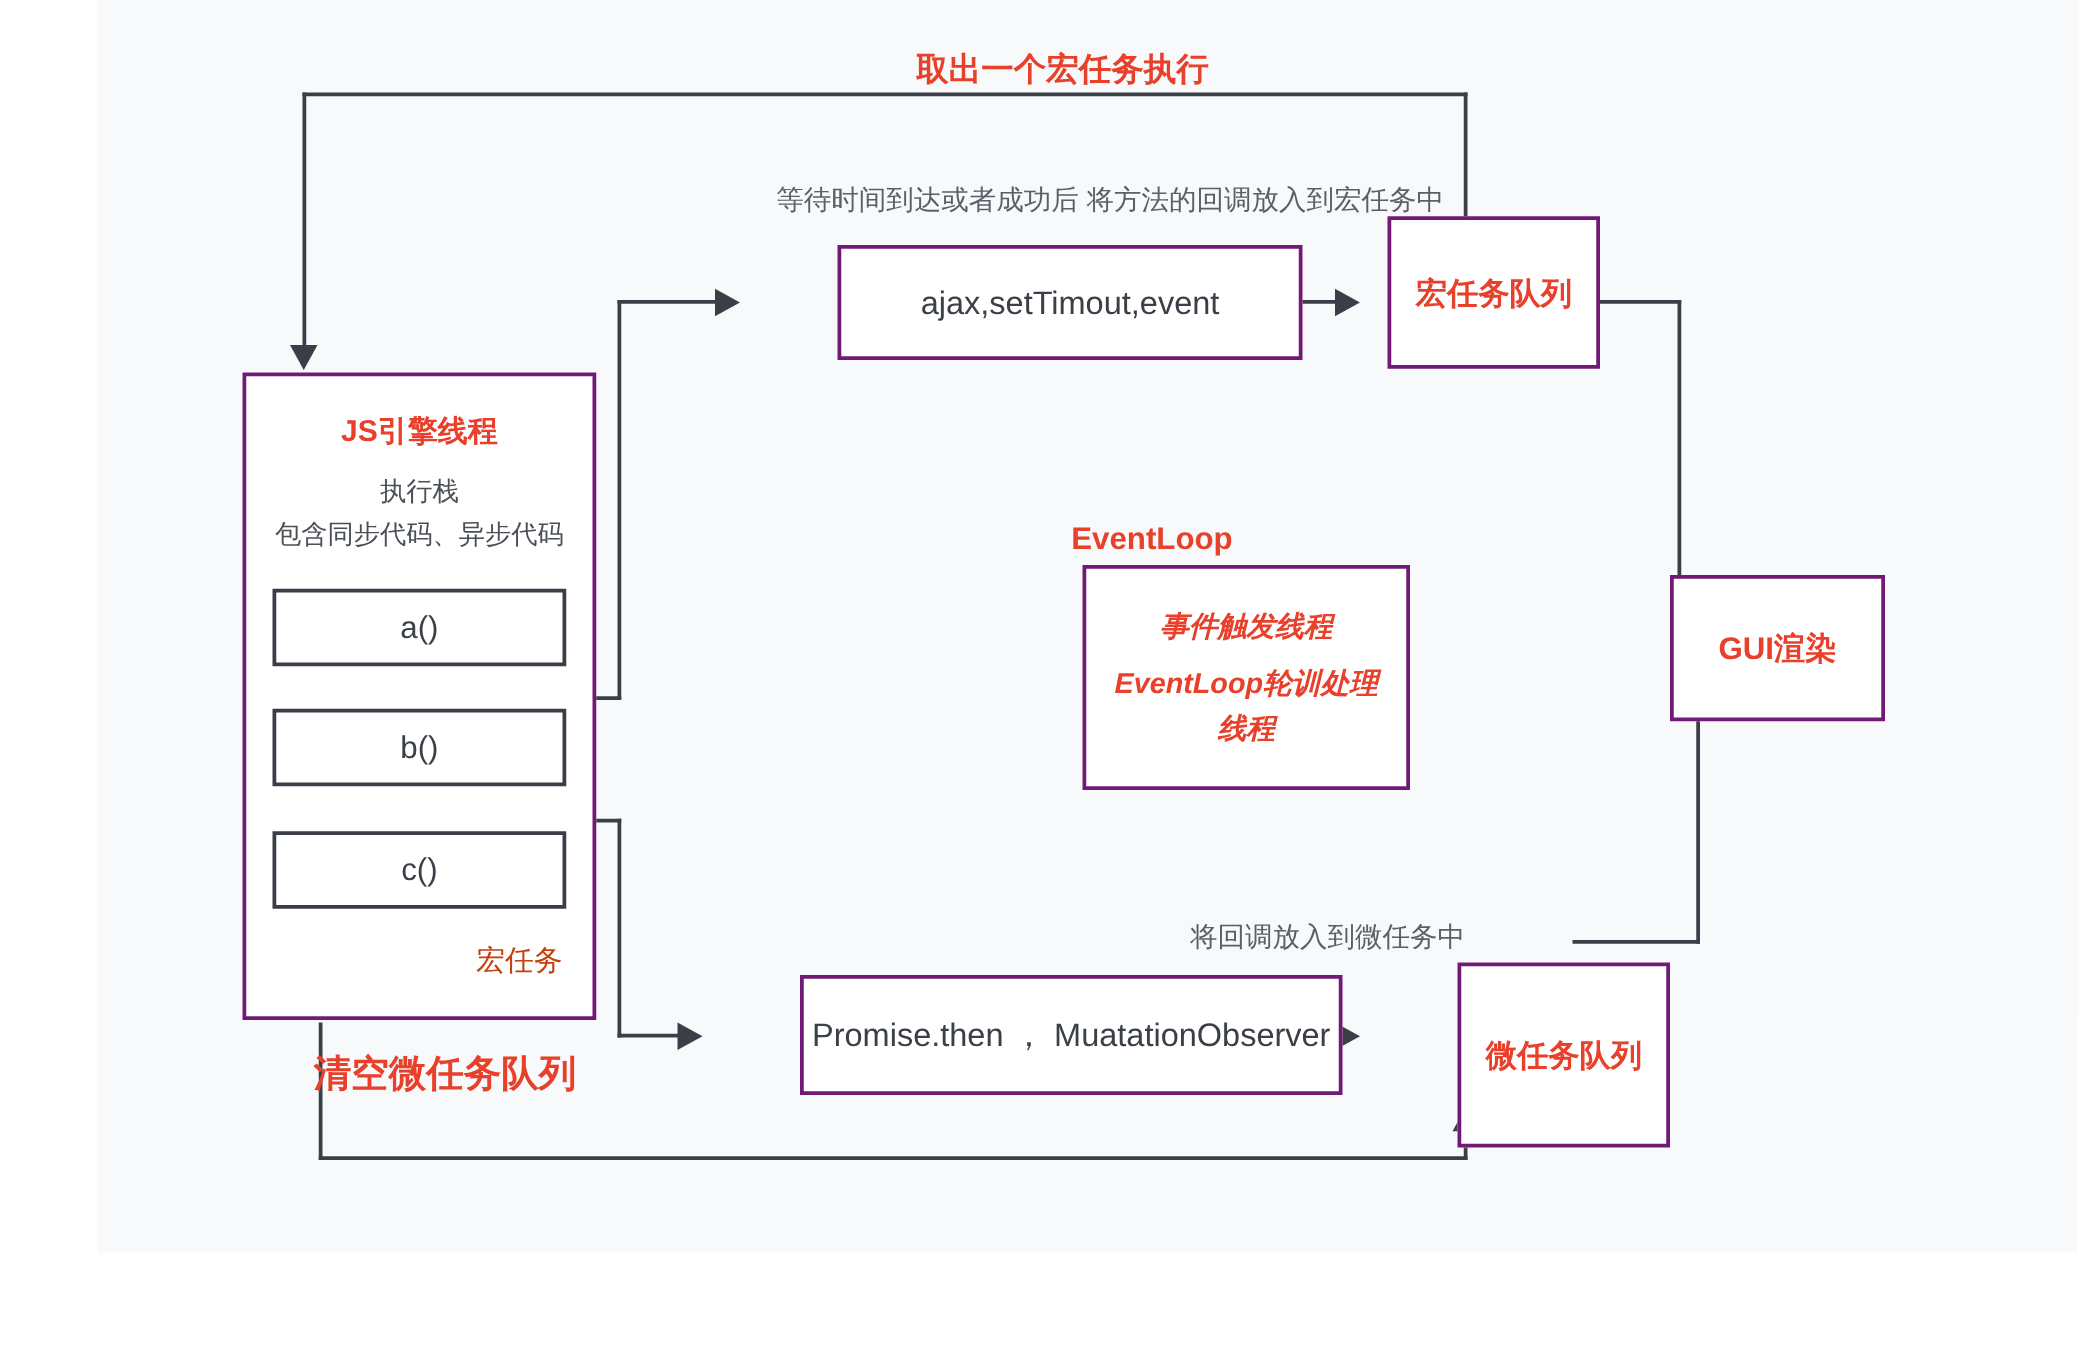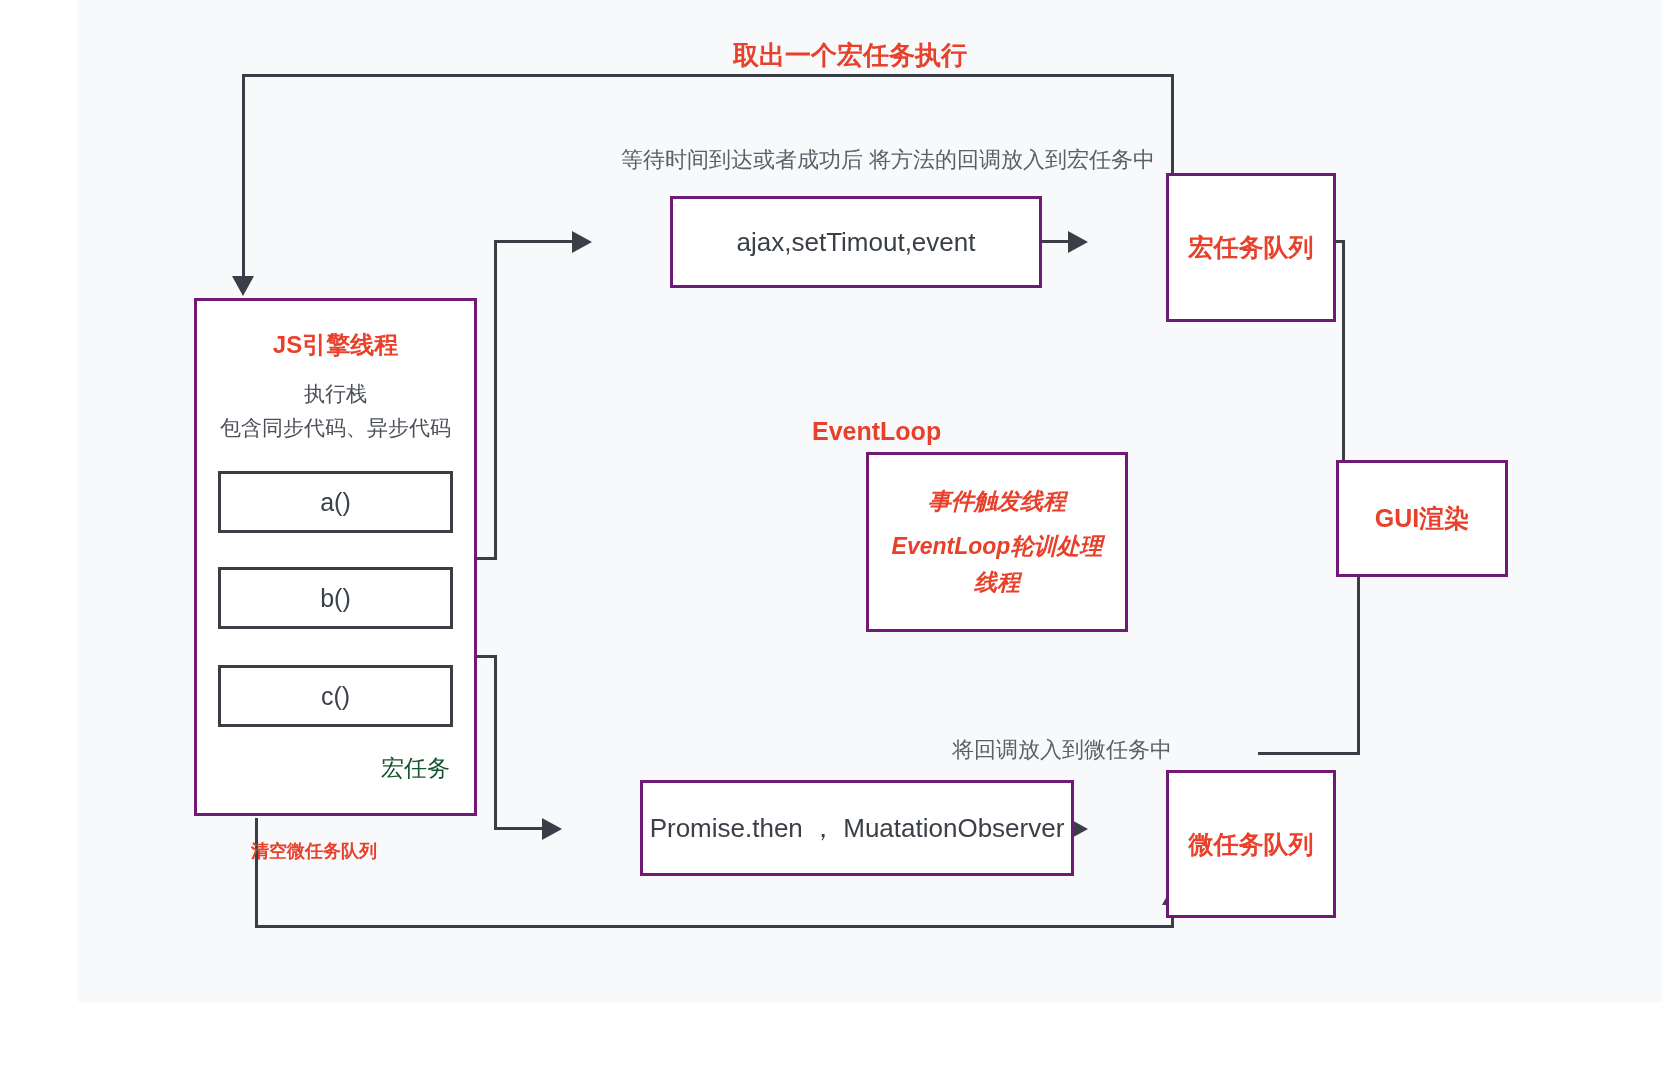--- a/index.html
+++ b/index.html
@@ -41,21 +41,21 @@
   }
   .red {
     color: #e8402a;
     font-weight: bold;
   }
   .gray {
     color: #5b6068;
     font-weight: normal;
   }
   .teal {
-    color: #14532d;
+    color: #c2410c;
     font-weight: normal;
   }
 
   
   #title-macro-exec {
     left: 655px; top: 38px;
     font-size: 26px;
   }
 
   #lbl-wait-time {
@@ -64,22 +64,22 @@
   }
 
   #box-ajax {
     left: 592px; top: 196px;
     width: 372px; height: 92px;
     font-size: 26px;
     color: #3b4048;
   }
 
   #box-macro-queue {
-    left: 1088px; top: 173px;
-    width: 170px; height: 149px;
+    left: 1032px; top: 173px;
+    width: 170px; height: 122px;
     font-size: 25px;
   }
 
   #box-js-engine {
     left: 116px; top: 298px;
     width: 283px; height: 518px;
     justify-content: flex-start;
     align-items: stretch;
     padding: 0;
   }
@@ -112,21 +112,21 @@
   #frame-a { top: 471px; }
   #frame-b { top: 567px; }
   #frame-c { top: 665px; }
 
   #lbl-macro-task {
     left: 303px; top: 753px;
     font-size: 23px;
   }
 
   #lbl-eventloop {
-    left: 734px; top: 417px;
+    left: 779px; top: 417px;
     font-size: 25px;
   }
   #box-eventloop {
     left: 788px; top: 452px;
     width: 262px; height: 180px;
     font-size: 23px;
     line-height: 1.55;
     font-style: italic;
   }
   #box-eventloop .el-line { padding: 0 10px; }
@@ -150,21 +150,21 @@
   }
 
   #box-micro-queue {
     left: 1088px; top: 770px;
     width: 170px; height: 148px;
     font-size: 25px;
   }
 
   #lbl-clear-micro {
     left: 173px; top: 839px;
-    font-size: 18px;
+    font-size: 30px;
     text-align: right;
   }
 
   
   .ln {
     position: absolute;
     background: #3a3f47;
   }
   .ln.h { height: 3px; }
   .ln.v { width: 3px; }

